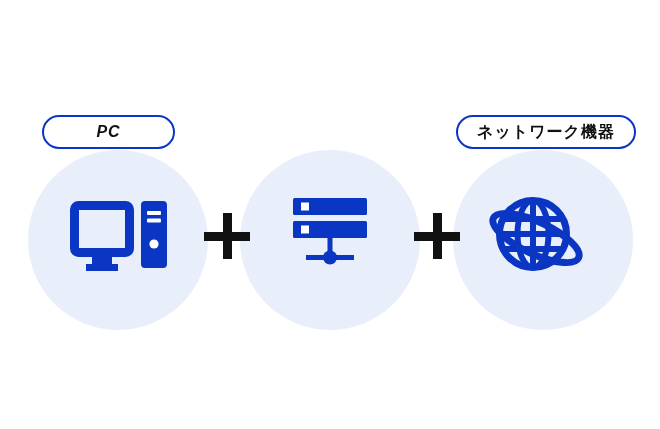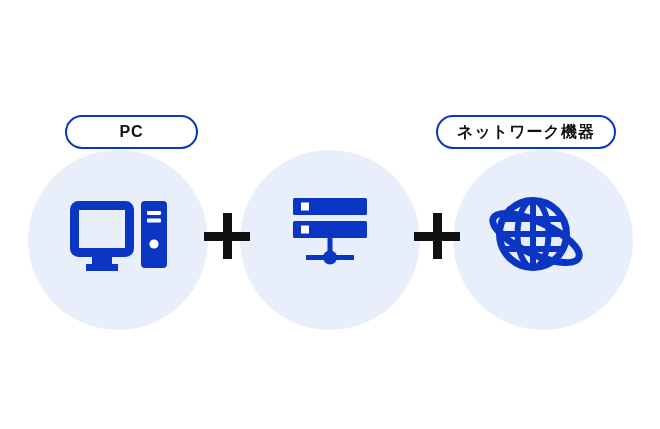--- a/index.html
+++ b/index.html
@@ -31,23 +31,23 @@
   .pill{
     position:absolute;
     top:115px;height:34px;
     box-sizing:border-box;
     background:#ffffff;
     border:2px solid var(--pill-border);
     border-radius:17px;
     display:flex;align-items:center;justify-content:center;
     z-index:3;
   }
-  .pill.p1{left:65px;width:133px;}
+  .pill.p1{left:42px;width:133px;font-style:italic;}
   .pill.p2{left:262px;width:140px;}
-  .pill.p3{left:436px;width:180px;}
+  .pill.p3{left:456px;width:180px;}
   .pill span{
     color:var(--label-text);
     font-weight:bold;
     font-size:16px;
     letter-spacing:1px;
     white-space:nowrap;
   }
   .icon{
     position:absolute;
     color:var(--icon-blue);

